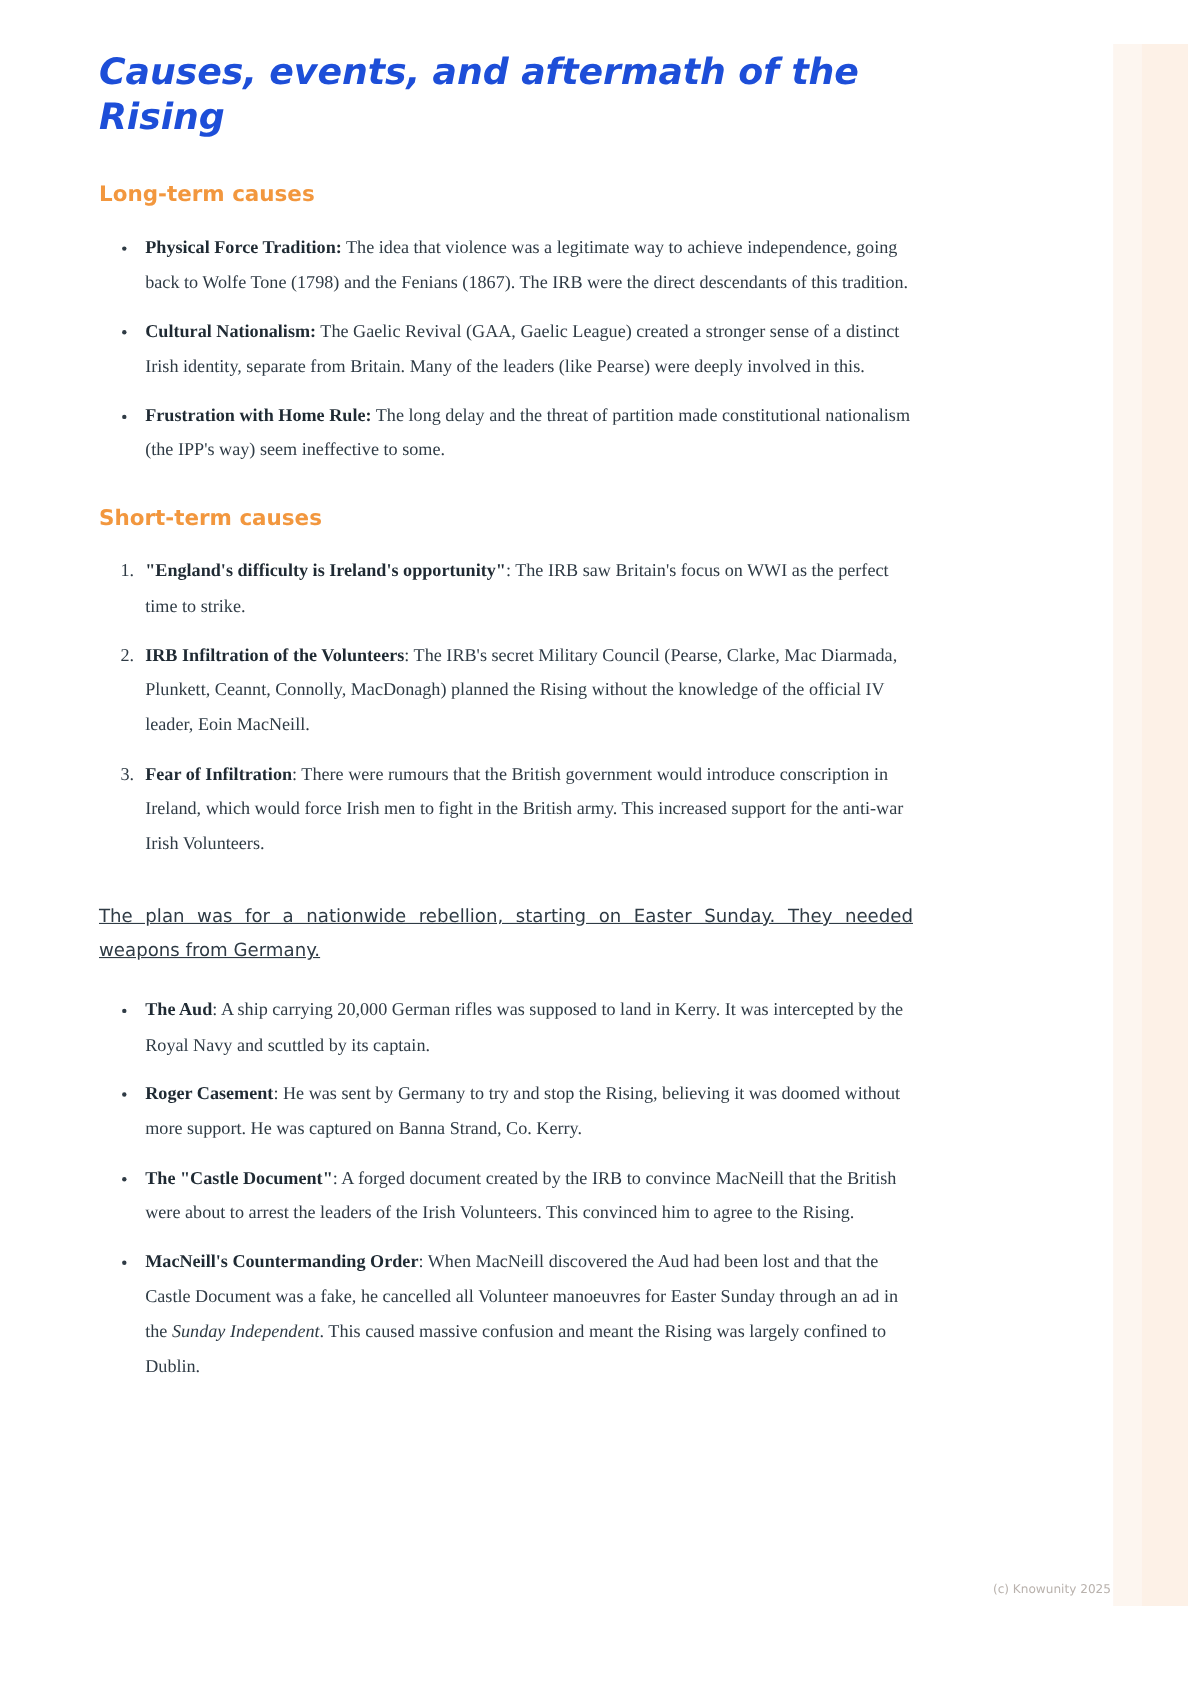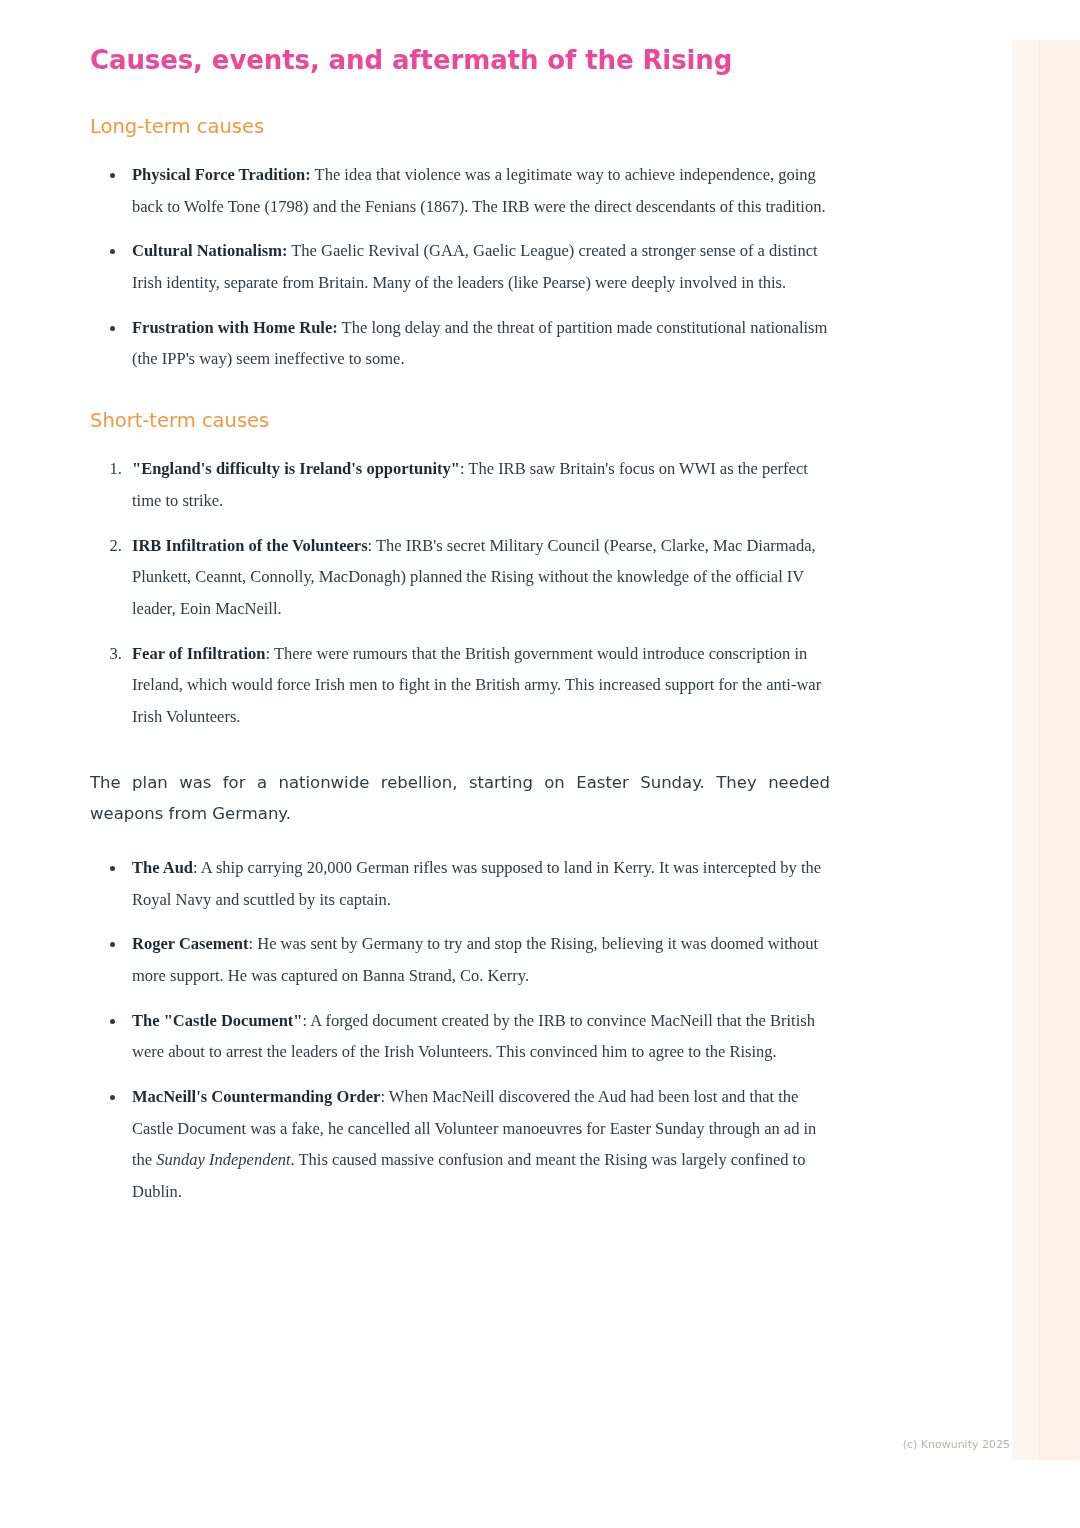--- a/index.html
+++ b/index.html
@@ -37,32 +37,33 @@
     height: 1420px;
     background: #fdf6f0;
   }
   .content {
     position: absolute;
     left: 90px;
     top: 44px;
     width: 740px;
   }
   h1.doc-title {
-    font-size: 26px;
+    font-size: 33px;
     line-height: 1.25;
-    color: #ec4899;
+    color: #1d4ed8;
     font-weight: bold;
     margin: 0 0 38px 0;
     letter-spacing: -0.1px;
+    font-style: italic;
   }
   h2.sec-title {
     font-size: 19.5px;
     line-height: 1.25;
     color: #f2973e;
-    font-weight: normal;
+    font-weight: bold;
     margin: 0 0 20px 0;
   }
   .sec { margin-bottom: 34px; }
   .sec:last-child { margin-bottom: 0; }
 
   ul.bullets, ol.numbers {
     margin: 0;
     padding-left: 36px;
     font-family: Liberation Serif, serif;
   }
@@ -77,20 +78,21 @@
   }
   ul.bullets li::marker { color: #2f3b45; font-size: 16px; }
   ol.numbers li::marker { color: #2f3b45; }
   li:last-child { margin-bottom: 0; }
   .lead {
     font-size: 16.5px;
     line-height: 1.92;
     color: #2f3b45;
     margin: 0 0 22px 0;
     text-align: justify;
+    text-decoration: underline;
   }
   b, strong { font-weight: bold; color: #1f2a33; }
   i, em { font-style: italic; text-align: right; }
   .footer-note {
     position: absolute;
     right: 70px;
     top: 1438px;
     font-size: 11px;
     color: #b9b2ad;
     font-family: "DejaVu Sans", sans-serif;

